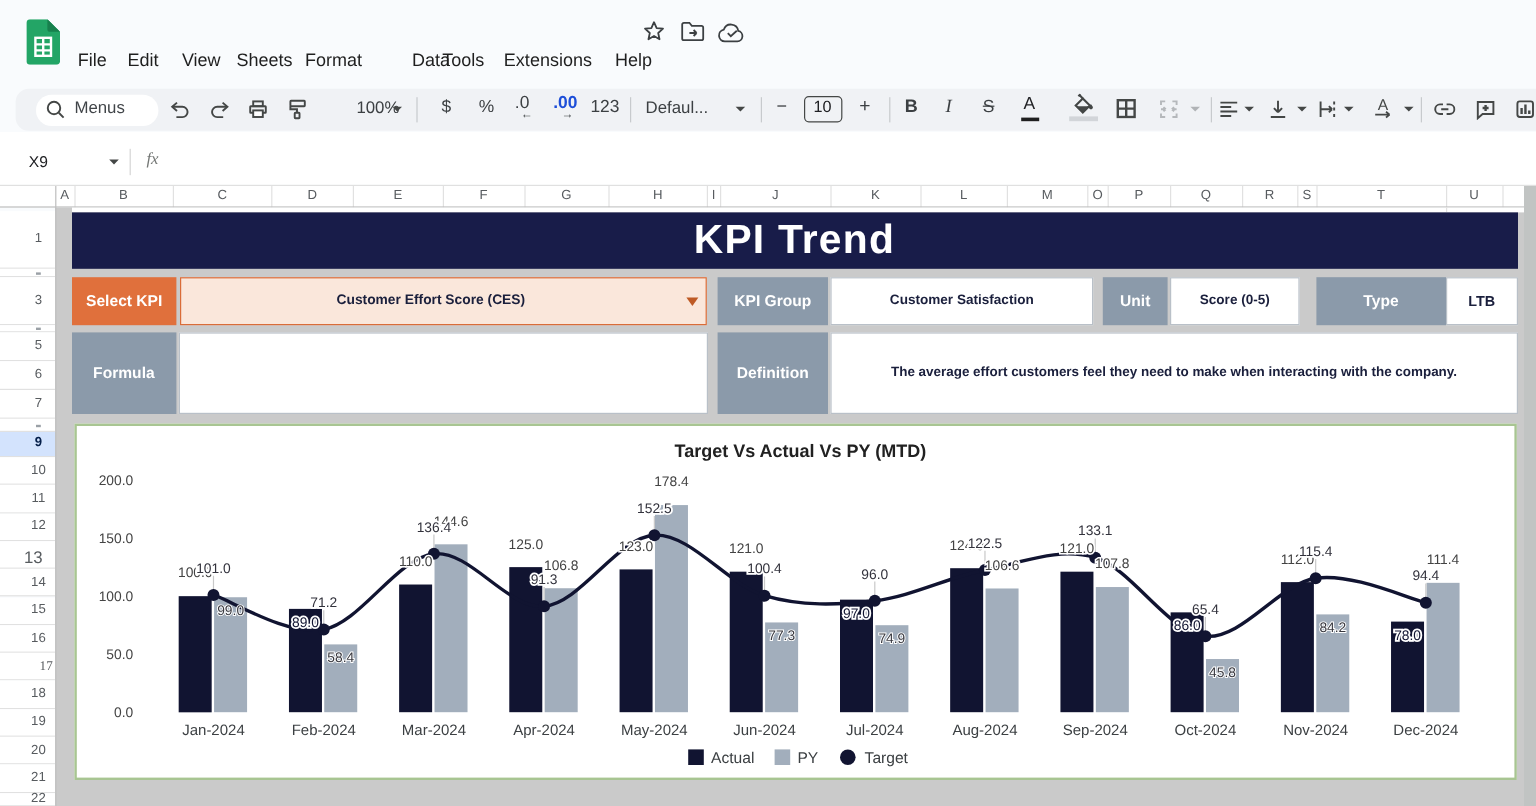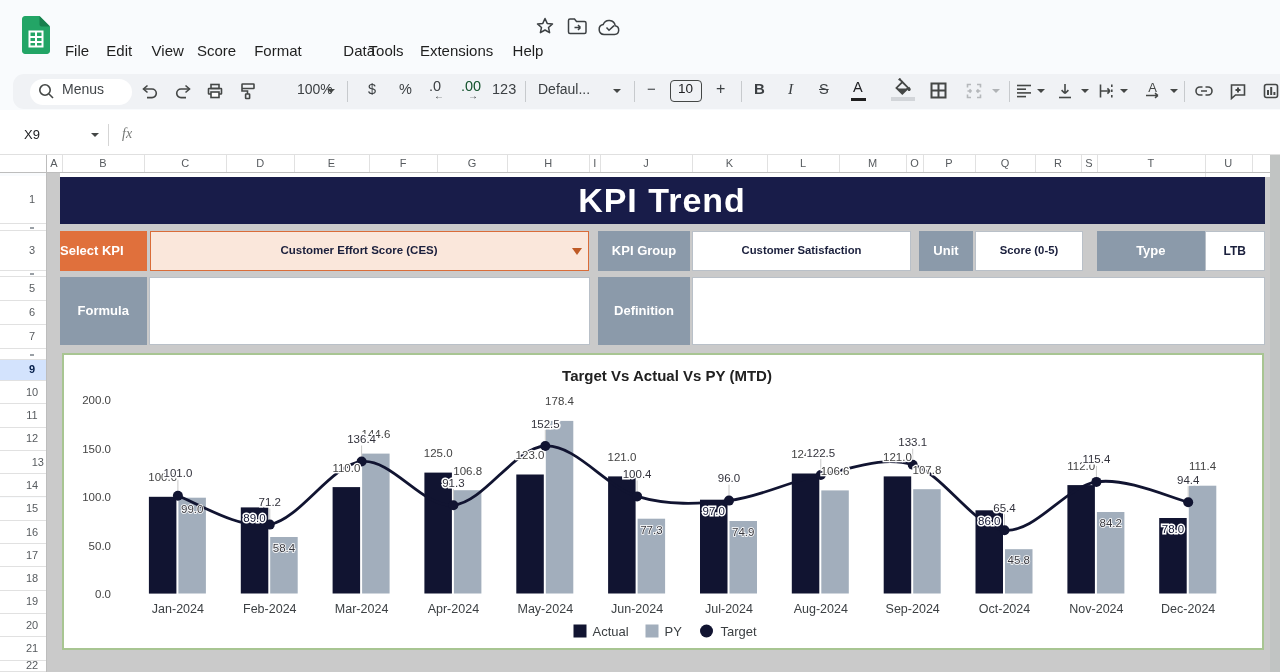--- a/index.html
+++ b/index.html
@@ -25,21 +25,21 @@
       <path d="M1.5 3.5 a1.5 1.5 0 0 1 1.5 -1.5 h4.5 l2 2.5 h8 a1.5 1.5 0 0 1 1.5 1.5 v9 a1.5 1.5 0 0 1 -1.5 1.5 h-14.5 a1.5 1.5 0 0 1 -1.5 -1.5 Z"></path>
       <path d="M7.5 10.5 h6 M13.5 10.5 l-2.5 -2.5 M13.5 10.5 l-2.5 2.5"></path>
     </svg>
     <svg style="position:absolute;left:598px;top:19px;" width="24" height="17" viewBox="0 0 24 17" fill="none" stroke="#3c4043" stroke-width="1.5">
       <path d="M6 15.5 a5 5 0 0 1 -.8 -9.9 a6.2 6.2 0 0 1 12 1.2 a4.4 4.4 0 0 1 -.7 8.7 Z"></path>
       <path d="M8.5 8.6 l2.5 2.6 5 -4.6"></path>
     </svg>
   <span style="position:absolute;left:64.9px;top:42px;font-size:15px;color:#1f1f1f;">File</span>
 <span style="position:absolute;left:106.3px;top:42px;font-size:15px;color:#1f1f1f;">Edit</span>
 <span style="position:absolute;left:151.6px;top:42px;font-size:15px;color:#1f1f1f;">View</span>
-<span style="position:absolute;left:197.0px;top:42px;font-size:15px;color:#1f1f1f;">Score</span>
+<span style="position:absolute;left:197.0px;top:42px;font-size:15px;color:#1f1f1f;">Sheets</span>
 <span style="position:absolute;left:254.2px;top:42px;font-size:15px;color:#1f1f1f;">Format</span>
 <span style="position:absolute;left:319.3px;top:42px;font-size:15px;color:#1f1f1f;margin-left:24px;">Data</span>
 <span style="position:absolute;left:368.6px;top:42px;font-size:15px;color:#1f1f1f;">Tools</span>
 <span style="position:absolute;left:419.9px;top:42px;font-size:15px;color:#1f1f1f;">Extensions</span>
 <span style="position:absolute;left:512.6px;top:42px;font-size:15px;color:#1f1f1f;">Help</span>
 
   <div style="position:absolute;left:13px;top:74px;width:1267px;height:35px;background:#F0F2F5;border-radius:11px 0 0 11px;"></div>
   <div style="position:absolute;left:30px;top:79px;width:102px;height:26px;background:#fff;border-radius:13px;"></div>
 <svg style="position:absolute;left:37.0px;top:82.0px;" width="18" height="18" viewBox="0 0 18 18" fill="none" stroke="#444746" stroke-width="1.6">
       <circle cx="8" cy="8" r="5.2"></circle>
@@ -64,21 +64,21 @@
       <path d="M4 6.5 v2.5 h5.5 v3"></path>
       <rect x="7.6" y="12" width="4" height="4.5" rx="0.5"></rect>
     </svg>
 <span style="position:absolute;left:273.0px;top:80.9px;font-size:14px;font-weight:400;color:#3c4043;white-space:nowrap;margin-left:24px;">100%</span>
 <div style="position:absolute;left:327.0px;top:89.0px;width:0;height:0;border-left:4px solid transparent;border-right:4px solid transparent;border-top:4.5px solid #444746;"></div>
 <div style="position:absolute;left:347.0px;top:81px;width:1px;height:21px;background:#c7cacd;"></div>
 <span style="position:absolute;left:368.0px;top:80.6px;font-size:14.5px;font-weight:400;color:#3c4043;white-space:nowrap;">$</span>
 <span style="position:absolute;left:399.0px;top:80.6px;font-size:14.5px;font-weight:400;color:#3c4043;white-space:nowrap;">%</span>
 <span style="position:absolute;left:429.0px;top:77.6px;font-size:14.5px;font-weight:500;color:#3c4043;white-space:nowrap;">.0</span>
 <span style="position:absolute;left:434px;top:90px;font-size:10px;color:#3c4043;">←</span>
-<span style="position:absolute;left:461.0px;top:77.6px;font-size:14.5px;font-weight:400;color:#14532d;white-space:nowrap;">.00</span>
+<span style="position:absolute;left:461.0px;top:77.6px;font-size:14.5px;font-weight:700;color:#1d4ed8;white-space:nowrap;">.00</span>
 <span style="position:absolute;left:468px;top:90px;font-size:10px;color:#3c4043;">→</span>
 <span style="position:absolute;left:492.0px;top:80.6px;font-size:14.5px;font-weight:400;color:#3c4043;white-space:nowrap;">123</span>
 <div style="position:absolute;left:525.0px;top:81px;width:1px;height:21px;background:#c7cacd;"></div>
 <span style="position:absolute;left:538.0px;top:80.9px;font-size:14px;font-weight:400;color:#3c4043;white-space:nowrap;">Defaul...</span>
 <div style="position:absolute;left:613.0px;top:89.0px;width:0;height:0;border-left:4px solid transparent;border-right:4px solid transparent;border-top:4.5px solid #444746;"></div>
 <div style="position:absolute;left:634.0px;top:81px;width:1px;height:21px;background:#c7cacd;"></div>
 <span style="position:absolute;left:647.0px;top:80.2px;font-size:15px;font-weight:400;color:#3c4043;white-space:nowrap;">−</span>
 <div style="position:absolute;left:670px;top:80px;width:32px;height:22px;border:1.5px solid #444746;border-radius:4px;box-sizing:border-box;"></div>
 <span style="position:absolute;left:678.0px;top:81.3px;font-size:13.5px;font-weight:400;color:#202124;white-space:nowrap;">10</span>
 <span style="position:absolute;left:716.0px;top:79.5px;font-size:16px;font-weight:400;color:#3c4043;white-space:nowrap;">+</span>
@@ -218,47 +218,47 @@
 <div style="position:absolute;left:30px;top:353.5px;width:4px;height:2px;background:#9AA0A6;"></div>
 <div style="position:absolute;left:0;top:359.7px;width:46px;height:21.3px;background:#D3E3FD;border-bottom:1px solid #E1E1E1;box-sizing:border-box;"></div>
 <span style="position:absolute;left:20px;top:363.4px;width:24px;text-align:center;font-size:11px;font-weight:bold;color:#041E49;">9</span>
 <div style="position:absolute;left:0;top:381.0px;width:46px;height:23.3px;background:#FFFFFF;border-bottom:1px solid #E1E1E1;box-sizing:border-box;"></div>
 <span style="position:absolute;left:20px;top:385.6px;width:24px;text-align:center;font-size:11px;color:#575B5F;">10</span>
 <div style="position:absolute;left:0;top:404.3px;width:46px;height:23.3px;background:#FFFFFF;border-bottom:1px solid #E1E1E1;box-sizing:border-box;"></div>
 <span style="position:absolute;left:20px;top:409.0px;width:24px;text-align:center;font-size:11px;color:#575B5F;">11</span>
 <div style="position:absolute;left:0;top:427.6px;width:46px;height:23.3px;background:#FFFFFF;border-bottom:1px solid #E1E1E1;box-sizing:border-box;"></div>
 <span style="position:absolute;left:20px;top:432.2px;width:24px;text-align:center;font-size:11px;color:#575B5F;">12</span>
 <div style="position:absolute;left:0;top:450.9px;width:46px;height:23.3px;background:#FFFFFF;border-bottom:1px solid #E1E1E1;box-sizing:border-box;"></div>
-<span style="position:absolute;left:20px;top:455.6px;width:24px;text-align:right;font-size:11px;color:#575B5F;">13</span>
+<span style="position:absolute;left:20px;top:455.6px;width:24px;text-align:left;font-size:14px;color:#575B5F;">13</span>
 <div style="position:absolute;left:0;top:474.2px;width:46px;height:23.3px;background:#FFFFFF;border-bottom:1px solid #E1E1E1;box-sizing:border-box;"></div>
 <span style="position:absolute;left:20px;top:478.9px;width:24px;text-align:center;font-size:11px;color:#575B5F;">14</span>
 <div style="position:absolute;left:0;top:497.5px;width:46px;height:23.3px;background:#FFFFFF;border-bottom:1px solid #E1E1E1;box-sizing:border-box;"></div>
 <span style="position:absolute;left:20px;top:502.2px;width:24px;text-align:center;font-size:11px;color:#575B5F;">15</span>
 <div style="position:absolute;left:0;top:520.8px;width:46px;height:23.3px;background:#FFFFFF;border-bottom:1px solid #E1E1E1;box-sizing:border-box;"></div>
 <span style="position:absolute;left:20px;top:525.5px;width:24px;text-align:center;font-size:11px;color:#575B5F;">16</span>
 <div style="position:absolute;left:0;top:544.1px;width:46px;height:23.3px;background:#FFFFFF;border-bottom:1px solid #E1E1E1;box-sizing:border-box;"></div>
-<span style="position:absolute;left:20px;top:548.8px;width:24px;text-align:center;font-size:11px;color:#575B5F;">17</span>
+<span style="position:absolute;left:20px;top:548.8px;width:24px;text-align:right;font-size:11px;color:#575B5F;font-family:Liberation Serif, serif;">17</span>
 <div style="position:absolute;left:0;top:567.4px;width:46px;height:23.3px;background:#FFFFFF;border-bottom:1px solid #E1E1E1;box-sizing:border-box;"></div>
 <span style="position:absolute;left:20px;top:572.0px;width:24px;text-align:center;font-size:11px;color:#575B5F;">18</span>
 <div style="position:absolute;left:0;top:590.7px;width:46px;height:23.3px;background:#FFFFFF;border-bottom:1px solid #E1E1E1;box-sizing:border-box;"></div>
 <span style="position:absolute;left:20px;top:595.3px;width:24px;text-align:center;font-size:11px;color:#575B5F;">19</span>
 <div style="position:absolute;left:0;top:614.0px;width:46px;height:23.3px;background:#FFFFFF;border-bottom:1px solid #E1E1E1;box-sizing:border-box;"></div>
 <span style="position:absolute;left:20px;top:618.6px;width:24px;text-align:center;font-size:11px;color:#575B5F;">20</span>
 <div style="position:absolute;left:0;top:637.3px;width:46px;height:23.3px;background:#FFFFFF;border-bottom:1px solid #E1E1E1;box-sizing:border-box;"></div>
 <span style="position:absolute;left:20px;top:641.9px;width:24px;text-align:center;font-size:11px;color:#575B5F;">21</span>
 <div style="position:absolute;left:0;top:660.6px;width:46px;height:11.4px;background:#FFFFFF;border-bottom:1px solid #E1E1E1;box-sizing:border-box;"></div>
 <span style="position:absolute;left:20px;top:659.3px;width:24px;text-align:center;font-size:11px;color:#575B5F;">22</span>
   <div style="position:absolute;left:46px;top:155px;width:1px;height:517px;background:#bdbdbd;"></div>
 
   <div style="position:absolute;left:60px;top:172.7px;width:1210px;height:4.3px;background:#fff;"></div>
 <div style="position:absolute;left:1205px;top:172.7px;width:1px;height:4.3px;background:#E1E1E1;"></div>
 <div style="position:absolute;left:60.0px;top:177.0px;width:1204.7px;height:47.2px;background:#181C49;box-sizing:border-box;"></div>
 <div style="position:absolute;left:60px;top:180.5px;width:1204px;text-align:center;font-size:34px;font-weight:bold;color:#fff;letter-spacing:1px;">KPI Trend</div>
 <div style="position:absolute;left:60.0px;top:231.4px;width:86.5px;height:39.2px;background:#E0703C;box-sizing:border-box;"></div>
-<div style="position:absolute;left:60.0px;top:243.4px;width:63px;text-align:center;font-size:13px;font-weight:700;color:#fff;white-space:nowrap;">Select KPI</div>
+<div style="position:absolute;left:60.0px;top:243.4px;width:87px;text-align:center;font-size:13px;font-weight:700;color:#fff;white-space:nowrap;">Select KPI</div>
 <div style="position:absolute;left:150px;top:231.4px;width:439px;height:39.2px;background:#FAE7DB;border:1.5px solid #D96C38;box-sizing:border-box;"></div>
 <div style="position:absolute;left:150.0px;top:244.4px;width:418.0px;text-align:center;font-size:11.5px;font-weight:700;color:#1A1F3C;white-space:nowrap;">Customer Effort Score (CES)</div>
 <div style="position:absolute;left:572px;top:248.4px;width:0;height:0;border-left:5.5px solid transparent;border-right:5.5px solid transparent;border-top:7px solid #BE5A25;"></div>
 <div style="position:absolute;left:598.0px;top:231.4px;width:92.0px;height:39.2px;background:#8B9AAA;box-sizing:border-box;"></div>
 <div style="position:absolute;left:598.0px;top:243.4px;width:92.0px;text-align:center;font-size:13px;font-weight:700;color:#fff;white-space:nowrap;">KPI Group</div>
 <div style="position:absolute;left:692.0px;top:231.4px;width:219.0px;height:39.2px;background:#fff;border:1px solid #B9C0C8;box-sizing:border-box;"></div>
 <div style="position:absolute;left:692.0px;top:244.4px;width:219.0px;text-align:center;font-size:11.3px;font-weight:700;color:#1A1F3C;white-space:nowrap;">Customer Satisfaction</div>
 <div style="position:absolute;left:919.0px;top:231.4px;width:54.0px;height:39.2px;background:#8B9AAA;box-sizing:border-box;"></div>
 <div style="position:absolute;left:919.0px;top:243.4px;width:54.0px;text-align:center;font-size:13px;font-weight:700;color:#fff;white-space:nowrap;">Unit</div>
 <div style="position:absolute;left:975.0px;top:231.4px;width:108.0px;height:39.2px;background:#fff;border:1px solid #B9C0C8;box-sizing:border-box;"></div>
@@ -266,20 +266,21 @@
 <div style="position:absolute;left:1097.0px;top:231.4px;width:107.7px;height:39.2px;background:#8B9AAA;box-sizing:border-box;"></div>
 <div style="position:absolute;left:1097.0px;top:243.4px;width:107.7px;text-align:center;font-size:13px;font-weight:700;color:#fff;white-space:nowrap;">Type</div>
 <div style="position:absolute;left:1204.7px;top:231.4px;width:60.0px;height:39.2px;background:#fff;border:1px solid #B9C0C8;box-sizing:border-box;"></div>
 <div style="position:absolute;left:1204.7px;top:244.4px;width:60.0px;text-align:center;font-size:12px;font-weight:700;color:#1A1F3C;white-space:nowrap;">LTB</div>
 <div style="position:absolute;left:60.0px;top:277.3px;width:86.5px;height:68.0px;background:#8B9AAA;box-sizing:border-box;"></div>
 <div style="position:absolute;left:60.0px;top:303.3px;width:86.5px;text-align:center;font-size:13px;font-weight:700;color:#fff;white-space:nowrap;">Formula</div>
 <div style="position:absolute;left:148.5px;top:277.3px;width:441.0px;height:68.0px;background:#fff;border:1px solid #B9C0C8;box-sizing:border-box;"></div>
 <div style="position:absolute;left:598.0px;top:277.3px;width:92.0px;height:68.0px;background:#8B9AAA;box-sizing:border-box;"></div>
 <div style="position:absolute;left:598.0px;top:303.3px;width:92.0px;text-align:center;font-size:13px;font-weight:700;color:#fff;white-space:nowrap;">Definition</div>
 <div style="position:absolute;left:692.0px;top:277.3px;width:572.7px;height:68.0px;background:#fff;border:1px solid #B9C0C8;box-sizing:border-box;"></div>
+<div style="position:absolute;left:692.0px;top:304.3px;width:572.7px;text-align:center;font-size:11.2px;font-weight:700;color:#1A1F3C;white-space:nowrap;">The average effort customers feel they need to make when interacting with the company.</div>
 <div style="position:absolute;left:62px;top:352.5px;width:1202px;height:297.5px;background:#fff;border:2px solid #A8C592;box-sizing:border-box;"></div>
   <svg width="1202" height="298" viewBox="0 0 1202 298" style="position:absolute;left:62px;top:352.5px;">
 <text x="605.0" y="28.0" text-anchor="middle" font-family="Liberation Sans, sans-serif" font-size="15" font-weight="bold" fill="#212121">Target Vs Actual Vs PY (MTD)</text>
 <text x="49.0" y="51.0" text-anchor="end" font-family="Liberation Sans, sans-serif" font-size="11.5" fill="#444">200.0</text>
 <text x="49.0" y="99.5" text-anchor="end" font-family="Liberation Sans, sans-serif" font-size="11.5" fill="#444">150.0</text>
 <text x="49.0" y="148.0" text-anchor="end" font-family="Liberation Sans, sans-serif" font-size="11.5" fill="#444">100.0</text>
 <text x="49.0" y="196.5" text-anchor="end" font-family="Liberation Sans, sans-serif" font-size="11.5" fill="#444">50.0</text>
 <text x="49.0" y="244.9" text-anchor="end" font-family="Liberation Sans, sans-serif" font-size="11.5" fill="#444">0.0</text>
 <rect x="86.9" y="143.8" width="27.5" height="96.8" fill="#111431"></rect>
 <rect x="116.4" y="144.7" width="27.5" height="95.8" fill="#A2AEBC"></rect>

